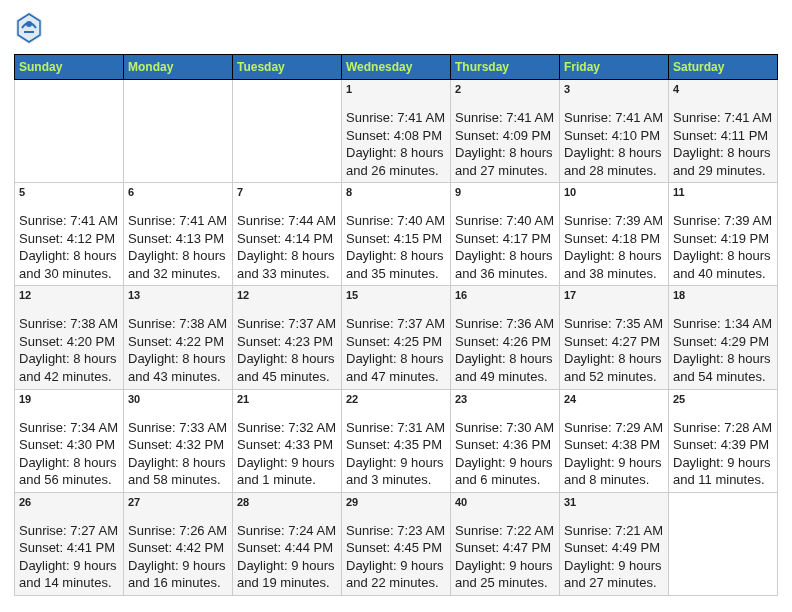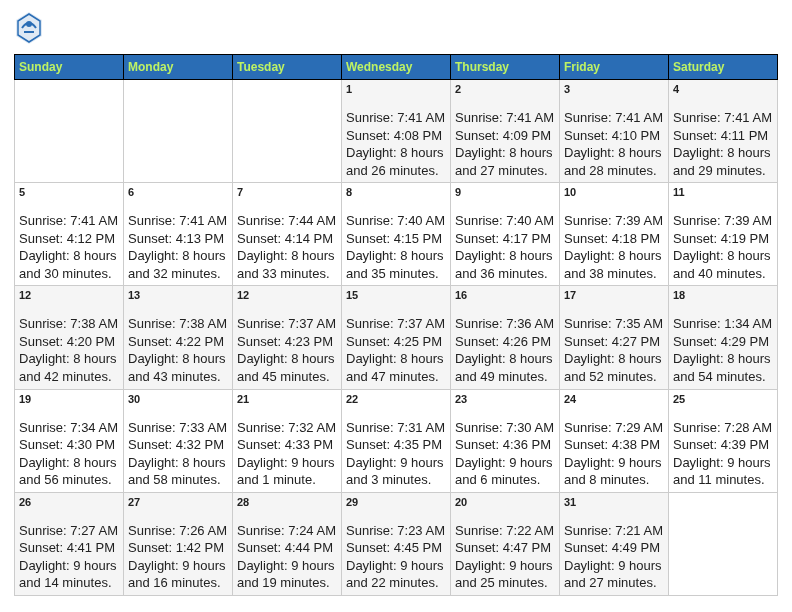--- a/index.html
+++ b/index.html
@@ -329,40 +329,40 @@
           <td>
             <div class="day-number">26</div>
             <div class="day-info">Sunrise: 7:27 AM
 Sunset: 4:41 PM
 Daylight: 9 hours
 and 14 minutes.</div>
           </td>
           <td>
             <div class="day-number">27</div>
             <div class="day-info">Sunrise: 7:26 AM
-Sunset: 1:42 PM
+Sunset: 4:42 PM
 Daylight: 9 hours
 and 16 minutes.</div>
           </td>
           <td>
             <div class="day-number">28</div>
             <div class="day-info">Sunrise: 7:24 AM
 Sunset: 4:44 PM
 Daylight: 9 hours
 and 19 minutes.</div>
           </td>
           <td>
             <div class="day-number">29</div>
             <div class="day-info">Sunrise: 7:23 AM
 Sunset: 4:45 PM
 Daylight: 9 hours
 and 22 minutes.</div>
           </td>
           <td>
-            <div class="day-number">20</div>
+            <div class="day-number">40</div>
             <div class="day-info">Sunrise: 7:22 AM
 Sunset: 4:47 PM
 Daylight: 9 hours
 and 25 minutes.</div>
           </td>
           <td>
             <div class="day-number">31</div>
             <div class="day-info">Sunrise: 7:21 AM
 Sunset: 4:49 PM
 Daylight: 9 hours

